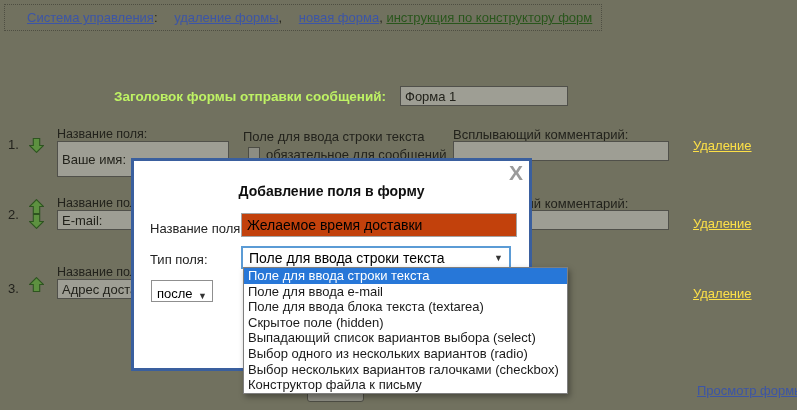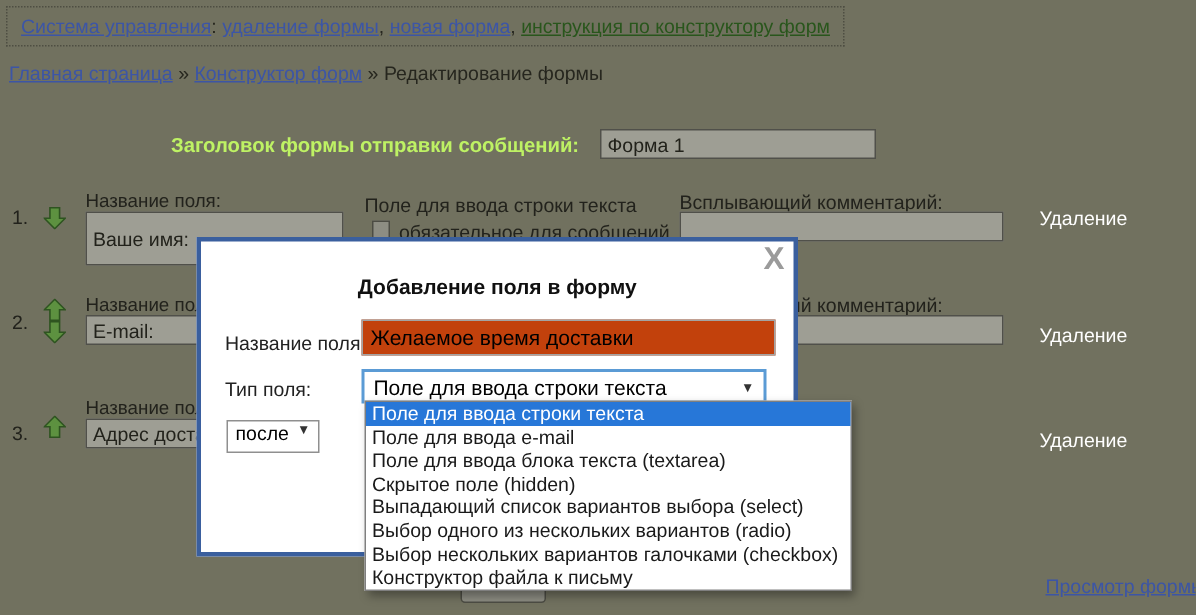--- a/index.html
+++ b/index.html
@@ -9,21 +9,21 @@
     background:#71715f;
   }
   #page { position:relative; width:797px; height:410px; background:#71715f; }
 
   
   .topbox {
     position:absolute; left:4px; top:4px;
     border:1px dotted #4e4e42; padding:5px 9px;
     font-size:13px; white-space:nowrap;
   }
-  .blink { color:#3c55a6; text-decoration:underline; cursor:pointer; }
+  .blink { color:#3c55a6; text-decoration:underline; cursor:pointer;margin-left:13px; }
   .glink { color:#29561c; text-decoration:underline; cursor:pointer;margin-top:27px; }
   .plain { color:#26261e; }
 
   .breadcrumb { position:absolute; left:6px; top:41px; font-size:13px; color:#26261e; }
 
   .form-header-label {
     position:absolute; left:114px; top:89px;
     font-size:13.5px; font-weight:bold; color:#bef264;
   }
   .bg-input {
@@ -31,21 +31,21 @@
     font-size:13px; color:#22221b; padding:1px 4px;
     font-family:"Liberation Sans","DejaVu Sans",sans-serif;
   }
   .lbl { position:absolute; font-size:12.5px; color:#22221c; white-space:nowrap; }
   .num { position:absolute; font-size:13px; color:#22221c; }
   .arrow { position:absolute; width:15px; height:15px; cursor:pointer; }
   .chk {
     position:absolute; width:12px; height:12px;
     background:#8d8d83; border:1px solid #4c4c44; cursor:pointer;
   }
-  .del-link { position:absolute; font-size:13px; color:#ffffff; cursor:pointer; white-space:nowrap; }
+  .del-link { position:absolute; font-size:13px; color:#fde047; text-decoration:underline; cursor:pointer; white-space:nowrap; }
   .preview-link { position:absolute; left:697px; top:383px; font-size:13px; color:#3c55a6; text-decoration:underline; cursor:pointer; white-space:nowrap; }
 
   .add-btn {
     position:absolute; left:307px; top:376px; width:57px; height:26px;
     background:#8c8c82; border:1px solid #4d4d44; border-radius:3px; cursor:pointer;
   }
 
   
   .modal {
     position:absolute; left:131px; top:158px; width:401px; height:213px;
@@ -67,21 +67,21 @@
   }
   .m-select {
     position:absolute; left:107px; top:85px; width:270px; height:23px;
     border:2px solid #5b9bd5; background:#fff; cursor:pointer;
     display:flex; align-items:center; justify-content:space-between;
     padding:0 6px; font-size:14px; color:#000;
   }
   .m-pos-select {
     position:absolute; left:17px; top:119px; width:62px; height:22px;
     border:1px solid #8f8f8f; background:#fff; cursor:pointer;
-    display:flex; align-items:flex-start; justify-content:space-between;
+    display:flex; align-items:flex-end; justify-content:space-between;
     padding:0 5px; font-size:13px; color:#000;
   }
   .caret { font-size:9px; color:#333; }
 
   
   .dropdown-list {
     position:absolute; left:243px; top:267px; width:325px; z-index:20;
     background:#ffffff; border:1px solid #7f7f7f;
     box-shadow:2px 3px 6px rgba(0,0,0,0.35);
   }
@@ -96,30 +96,23 @@
 
 <div id="page">
 
   <div class="topbox">
     <span class="blink">Система управления</span><span class="plain">:</span>
     <span class="blink">удаление формы</span><span class="plain">,</span>
     <span class="blink">новая форма</span><span class="plain">,</span>
     <span class="glink">инструкция по конструктору форм</span>
   </div>
 
-  <div class="breadcrumb">
-    <span class="blink">Главная страница</span>
-    <span class="plain">»</span>
-    <span class="blink">Конструктор форм</span>
-    <span class="plain">»</span>
-    <span class="plain">Редактирование формы</span>
-  </div>
 
   <div class="form-header-label">Заголовок формы отправки сообщений:</div>
-  <input class="bg-input" style="left: 400px; top: 86px; width: 184px; height: 20px;" value="Форма 1">
+  <input class="bg-input" style="left: 400px; top: 86px; width: 168px; height: 20px;" value="Форма 1">
 
   <div class="num" style="left:8px; top:137px;">1.</div>
   <svg class="arrow" style="left:29px; top:138px;" viewBox="0 0 14 14">
     <polygon points="7,13.5 0.5,7 4,7 4,0.5 10,0.5 10,7 13.5,7" fill="#5d9140" stroke="#2e5420" stroke-width="1"></polygon>
   </svg>
   <div class="lbl" style="left:57px; top:127px;">Название поля:</div>
   <input class="bg-input" style="left: 57px; top: 141px; width: 172px; height: 36px;" value="Ваше имя:">
   <div class="lbl" style="left:243px; top:129px; font-size:13px;">Поле для ввода строки текста</div>
   <div class="chk" style="left:248px; top:147px;"></div>
   <div class="lbl" style="left:266px; top:147px; font-size:13px;">обязательное для сообщений</div>

